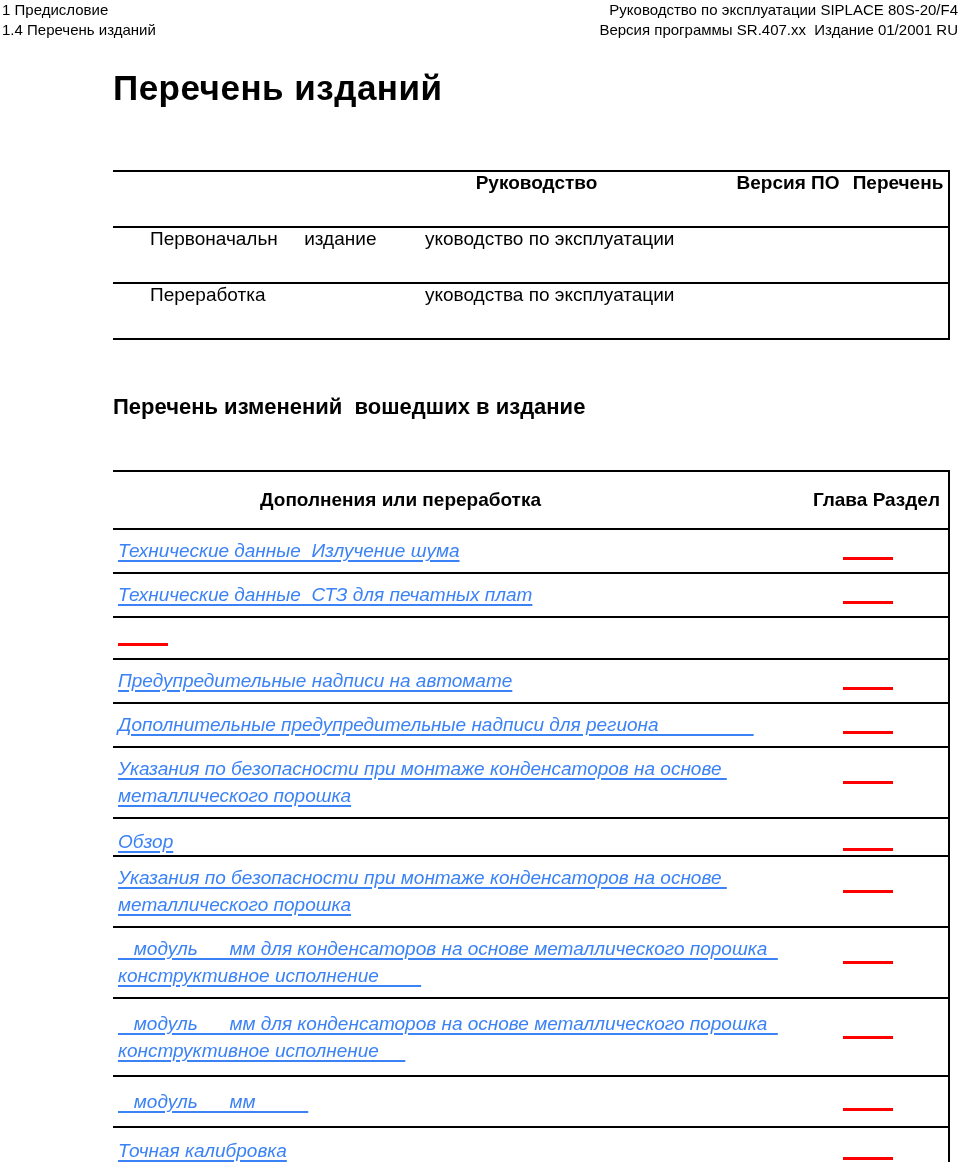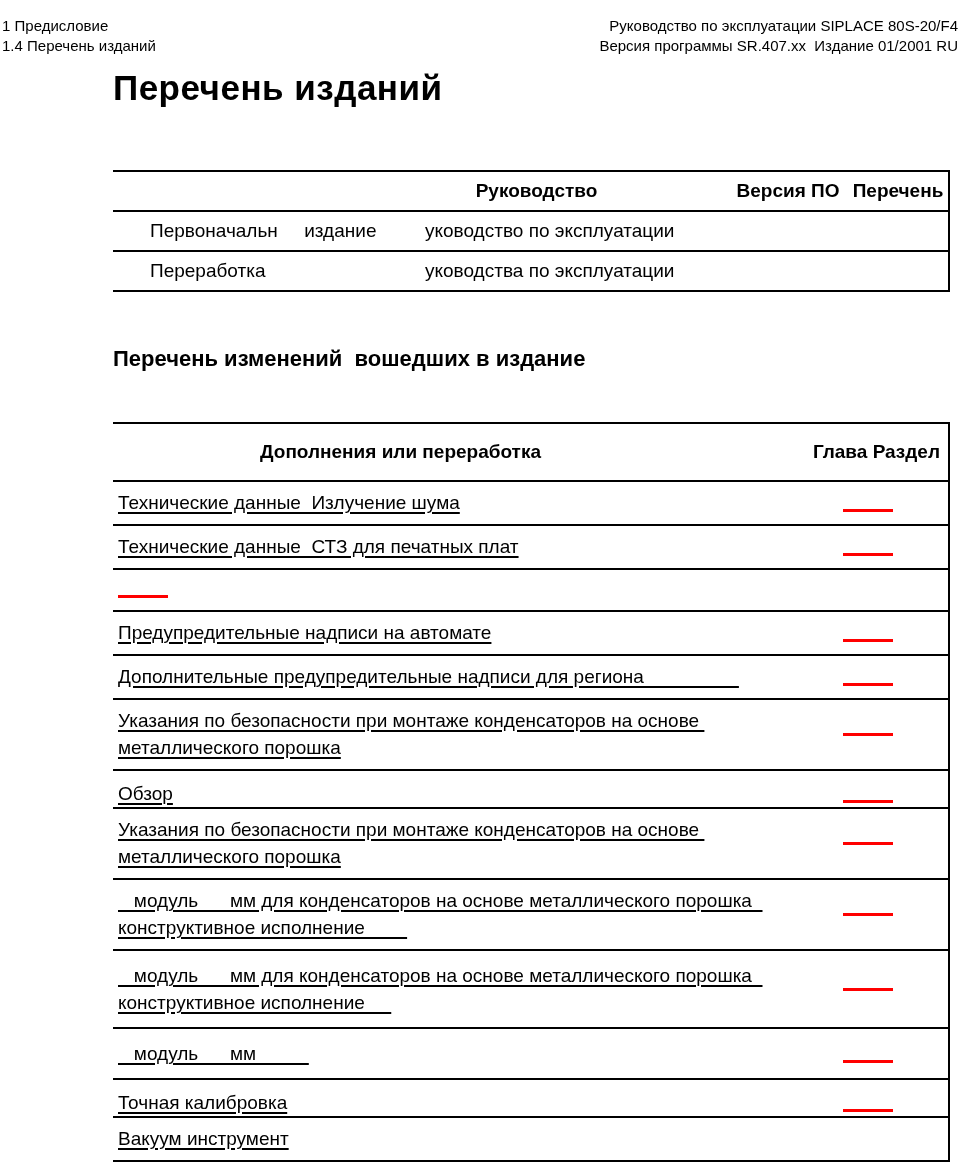--- a/index.html
+++ b/index.html
@@ -4,41 +4,41 @@
 <style>
   * { margin: 0; padding: 0; box-sizing: border-box; }
   html, body {
     width: 964px; height: 1162px;
     background: #ffffff;
     font-family: "Liberation Sans", sans-serif;
     color: #000000;
     overflow: hidden;
   }
   .page-header {
-    position: absolute; top: 16px; left: 2px; right: 6px;
+    position: absolute; top: 0; left: 2px; right: 6px;
     display: flex; justify-content: space-between;
     font-size: 15px; line-height: 1.3;
   }
   .ph-right { text-align: right; }
   .content { position: absolute; left: 113px; width: 837px; top: 0; }
   h1.page-title {
     margin-top: 68px;
     font-size: 35px; font-weight: bold; letter-spacing: 0.5px;
   }
   
   .table1 {
     margin-top: 62px;
     border-top: 2px solid #000;
     border-right: 2px solid #000;
     font-size: 19px;
   }
   .t1-row {
-    display: flex; align-items: center;
+    display: flex; 
     border-bottom: 2px solid #000;
-    height: 40px;
+    height: 56px;
   }
   .t1-c1 { width: 280px; padding-left: 5px; margin-left: 32px; }
   .t1-c2 { flex: 1; }
   .t1-c2.centered { text-align: center; padding-right: 80px; }
   .t1-c3 { width: 120px; text-align: center; }
   .t1-c4 { width: 100px; text-align: center; }
   .bold { font-weight: bold; }
   
   h2.changes-heading {
     margin-top: 54px;
@@ -59,26 +59,27 @@
   .t2-header .desc { flex: 1; text-align: center; padding-right: 120px; }
   .t2-header .chap { width: 140px; text-align: right; padding-right: 8px; }
   .t2-row {
     display: flex; justify-content: space-between; align-items: flex-end;
     border-bottom: 2px solid #000;
     padding: 7px 0 8px 5px;
     min-height: 42px;
   }
   .t2-main { line-height: 27px; }
   .link {
-    color: #000000;
+    color: #3b82f6;
     text-decoration: underline;
     text-decoration-thickness: 2px;
     text-underline-offset: 3px;
     display: block;
     cursor: pointer;
+    font-style: italic;
   }
   .t2-chapter {
     width: 105px; flex: none;
     display: flex; justify-content: flex-start;
     padding-bottom: 4px;
   }
   .blank-line {
     width: 50px; height: 0;
     border-bottom: 3px solid #ff0000;
     display: inline-block;

